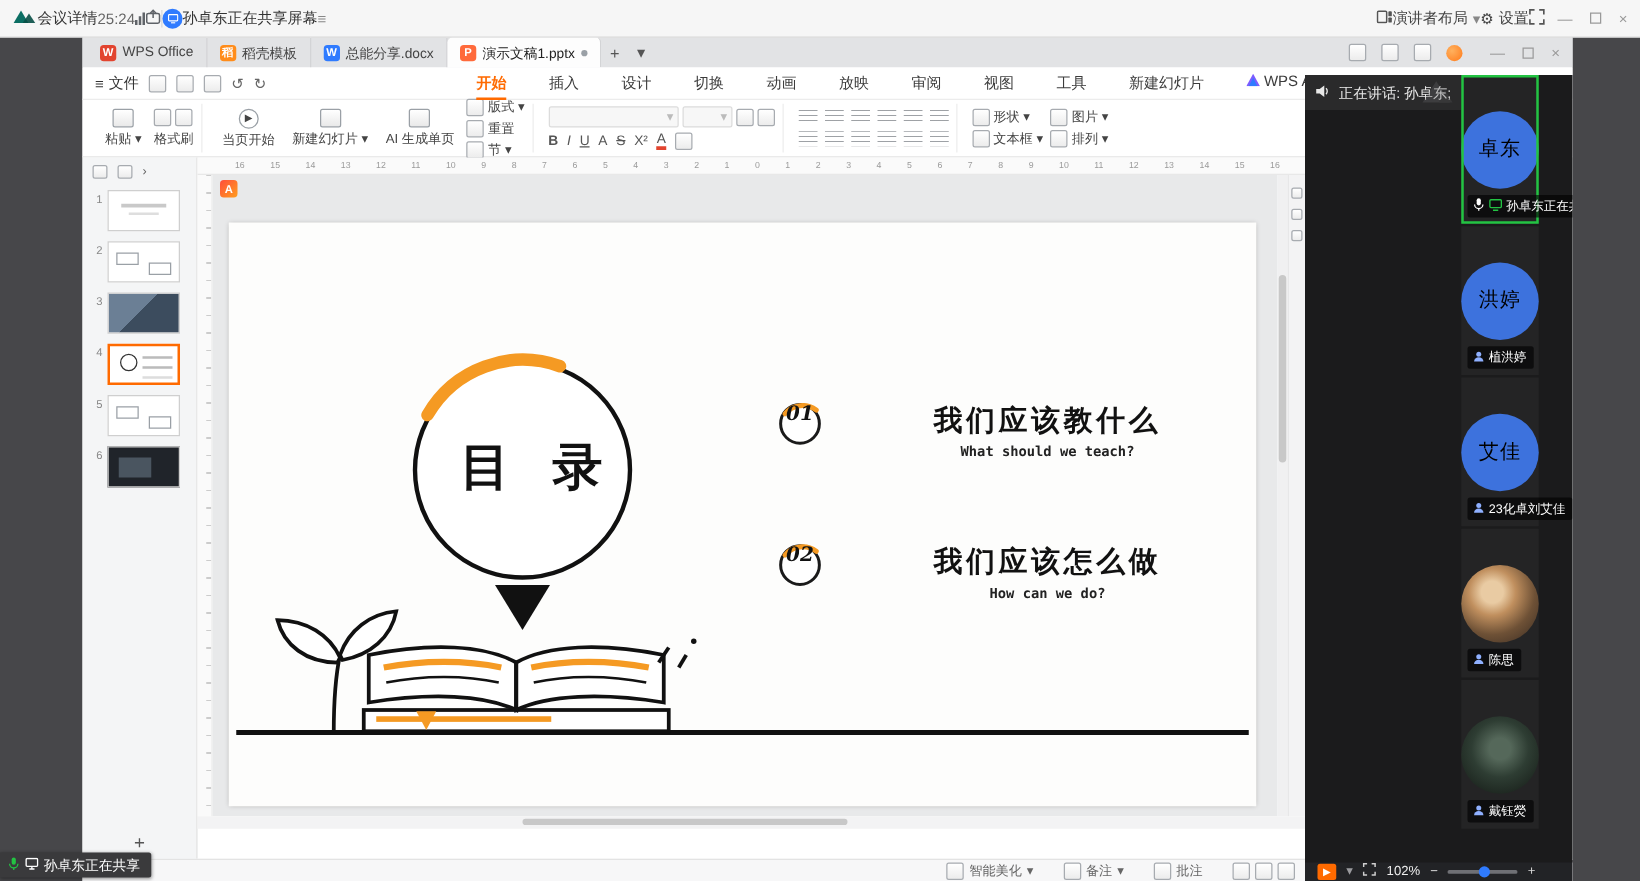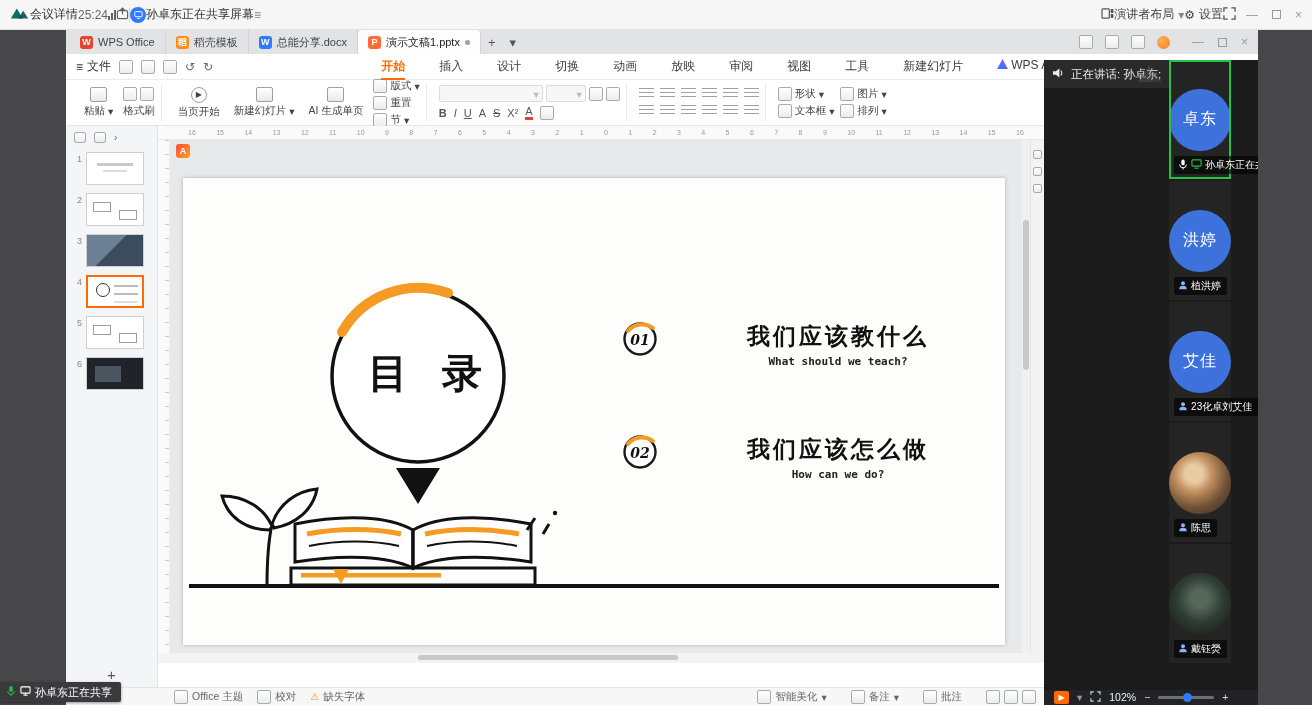--- a/index.html
+++ b/index.html
@@ -93,21 +93,21 @@
   .vscroll { width:8px; background:#f0f0f1; position:relative; }
   .vscroll::before { content:""; position:absolute; left:1px; right:1px; top:80px; height:150px; border-radius:3px; background:#c8c8c8; }
   .side-strip { width:14px; background:#f3f3f4; border-left:1px solid #e4e4e4; display:flex; flex-direction:column; align-items:center; gap:8px; padding-top:10px; }
   .side-strip .gicon { width:9px; height:9px; }
 
   .slide { position:absolute; left:13px; top:38px; width:822px; height:467px; background:#fdfdfc; box-shadow:0 0 4px rgba(0,0,0,.25); }
   .slide svg.art { position:absolute; left:0; top:0; }
   .toc-title { position:absolute; left:160px; top:168px; width:174px; text-align:center; font-family:"DejaVu Serif","Liberation Serif",serif; font-size:40px; font-weight:bold; letter-spacing:10px; color:#111; }
   .toc-item { position:absolute; left:0; width:822px; height:90px; }
   .toc-item svg.num-circle { position:absolute; left:437px; top:0; width:40px; height:40px; }
-  .toc-num { position:absolute; left:437px; top:13px; width:40px; text-align:center; font-size:14px; font-weight:bold; font-style:italic; font-family:"DejaVu Serif",serif; color:#111; }
+  .toc-num { position:absolute; left:437px; top:2px; width:40px; text-align:center; font-size:16px; font-weight:bold; font-style:italic; font-family:"DejaVu Serif",serif; color:#111; }
   .toc-title-cn { position:absolute; left:510px; top:2px; width:290px; text-align:center; font-size:23px; font-weight:bold; letter-spacing:3px; color:#111; }
   .toc-sub { position:absolute; left:510px; top:36px; width:290px; text-align:center; font-size:11px; font-weight:bold; font-family:"DejaVu Sans Mono","Liberation Mono",monospace; color:#222; }
   .ai-float { position:absolute; left:6px; top:4px; width:14px; height:14px; border-radius:3px; background:linear-gradient(135deg,#ff4d3a,#ff9e1f); display:flex; align-items:center; justify-content:center; color:#fff; font-size:9px; font-weight:bold; }
 
   .hscroll { height:10px; background:#f3f3f4; position:relative; }
   .hscroll::before { content:""; position:absolute; top:2px; height:5px; left:260px; width:260px; border-radius:3px; background:#c8c8c8; }
   .notesbar { height:24px; background:#fbfbfb; border-top:1px solid #ececec; display:flex; align-items:center; gap:10px; padding:0 10px; font-size:11px; color:#9b9b9b; }
   .ai-note-btn { display:flex; align-items:center; gap:4px; border:1px solid #d6d6d6; border-radius:2px; padding:1px 7px; font-size:10.5px; color:#555; background:#fff; }
   .ai-chip { width:11px; height:11px; border-radius:2px; background:#2f7bff; color:#fff; font-size:7px; display:flex; align-items:center; justify-content:center; font-weight:bold; }
 
@@ -122,21 +122,21 @@
   .sd-zoom { font-size:10.5px; color:#eee; }
   .sd-track { width:56px; height:3px; background:#6f7075; border-radius:2px; position:relative; }
   .sd-thumb { position:absolute; left:45%; top:-3px; width:9px; height:9px; border-radius:50%; background:#2f7bff; }
 
   
   .panel { position:absolute; left:1044px; top:60px; width:214px; height:630px; background:#1b1b1c; z-index:40; overflow:hidden; display:flex; flex-direction:row; }
   .panel-head { height:28px; background:#2a2a2b; display:flex; align-items:center; gap:6px; padding:0 8px; color:#e9e9e9; font-size:11.5px; position:relative; }
   .panel-logo { position:absolute; right:6px; top:3px; opacity:.3; }
   .tile { height:119px; margin-bottom:2px; background:#242425; position:relative; display:flex; align-items:center; justify-content:center; }
   .tile.sharing { outline:2px solid var(--green); outline-offset:-2px; }
-  .avatar { width:62px; height:62px; border-radius:50%; display:flex; align-items:center; justify-content:center; color:#ffffff; font-size:16px; letter-spacing:1px; }
+  .avatar { width:62px; height:62px; border-radius:50%; display:flex; align-items:center; justify-content:center; color:#000000; font-size:16px; letter-spacing:1px; }
   .avatar.initials { background:var(--avatar-blue); }
   .avatar.photo-warm { background:radial-gradient(circle at 40% 35%, #e9cba3 0 16%, #c08f5e 34%, #6e5136 62%, #342820 100%); }
   .avatar.photo-dark { background:radial-gradient(circle at 50% 42%, #55685a 0 18%, #2e3d33 48%, #121713 100%); }
   .name-badge { position:absolute; left:5px; bottom:5px; background:rgba(0,0,0,.62); border-radius:2px; padding:2px 6px 2px 4px; display:flex; align-items:center; gap:3px; font-size:10px; color:#fff; max-width:190px; white-space:nowrap; }
 
   
   .float-badge { position:absolute; left:0; top:682px; height:20px; background:#3a3a3c; color:#fff; font-size:11px;
     display:flex; align-items:center; gap:4px; padding:0 9px 0 6px; border-radius:0 2px 2px 0; z-index:80; box-shadow:0 1px 3px rgba(0,0,0,.4); }
 </style>
 </head>
@@ -533,34 +533,20 @@
             <span class="gicon"></span>
             <span class="gicon"></span>
           </div>
         </div>
         <div class="hscroll"></div>
       </div>
       <div class="filler"></div>
     </div>
 
     <div class="statusbar">
-      <div class="st-left">
-        <span class="st-item">
-            <span class="gicon"></span>
-            <span>Office 主题</span>
-          </span>
-        <span class="st-item">
-            <span class="gicon"></span>
-            <span>校对</span>
-          </span>
-        <span class="st-item">
-            <span class="warn">⚠</span>
-            <span>缺失字体</span>
-          </span>
-      </div>
       <div class="st-right">
         <span class="st-item">
             <span class="gicon"></span>
             <span>智能美化</span>
             <span>▾</span>
           </span>
         <span class="st-item">
             <span class="gicon"></span>
             <span>备注</span>
             <span>▾</span>

